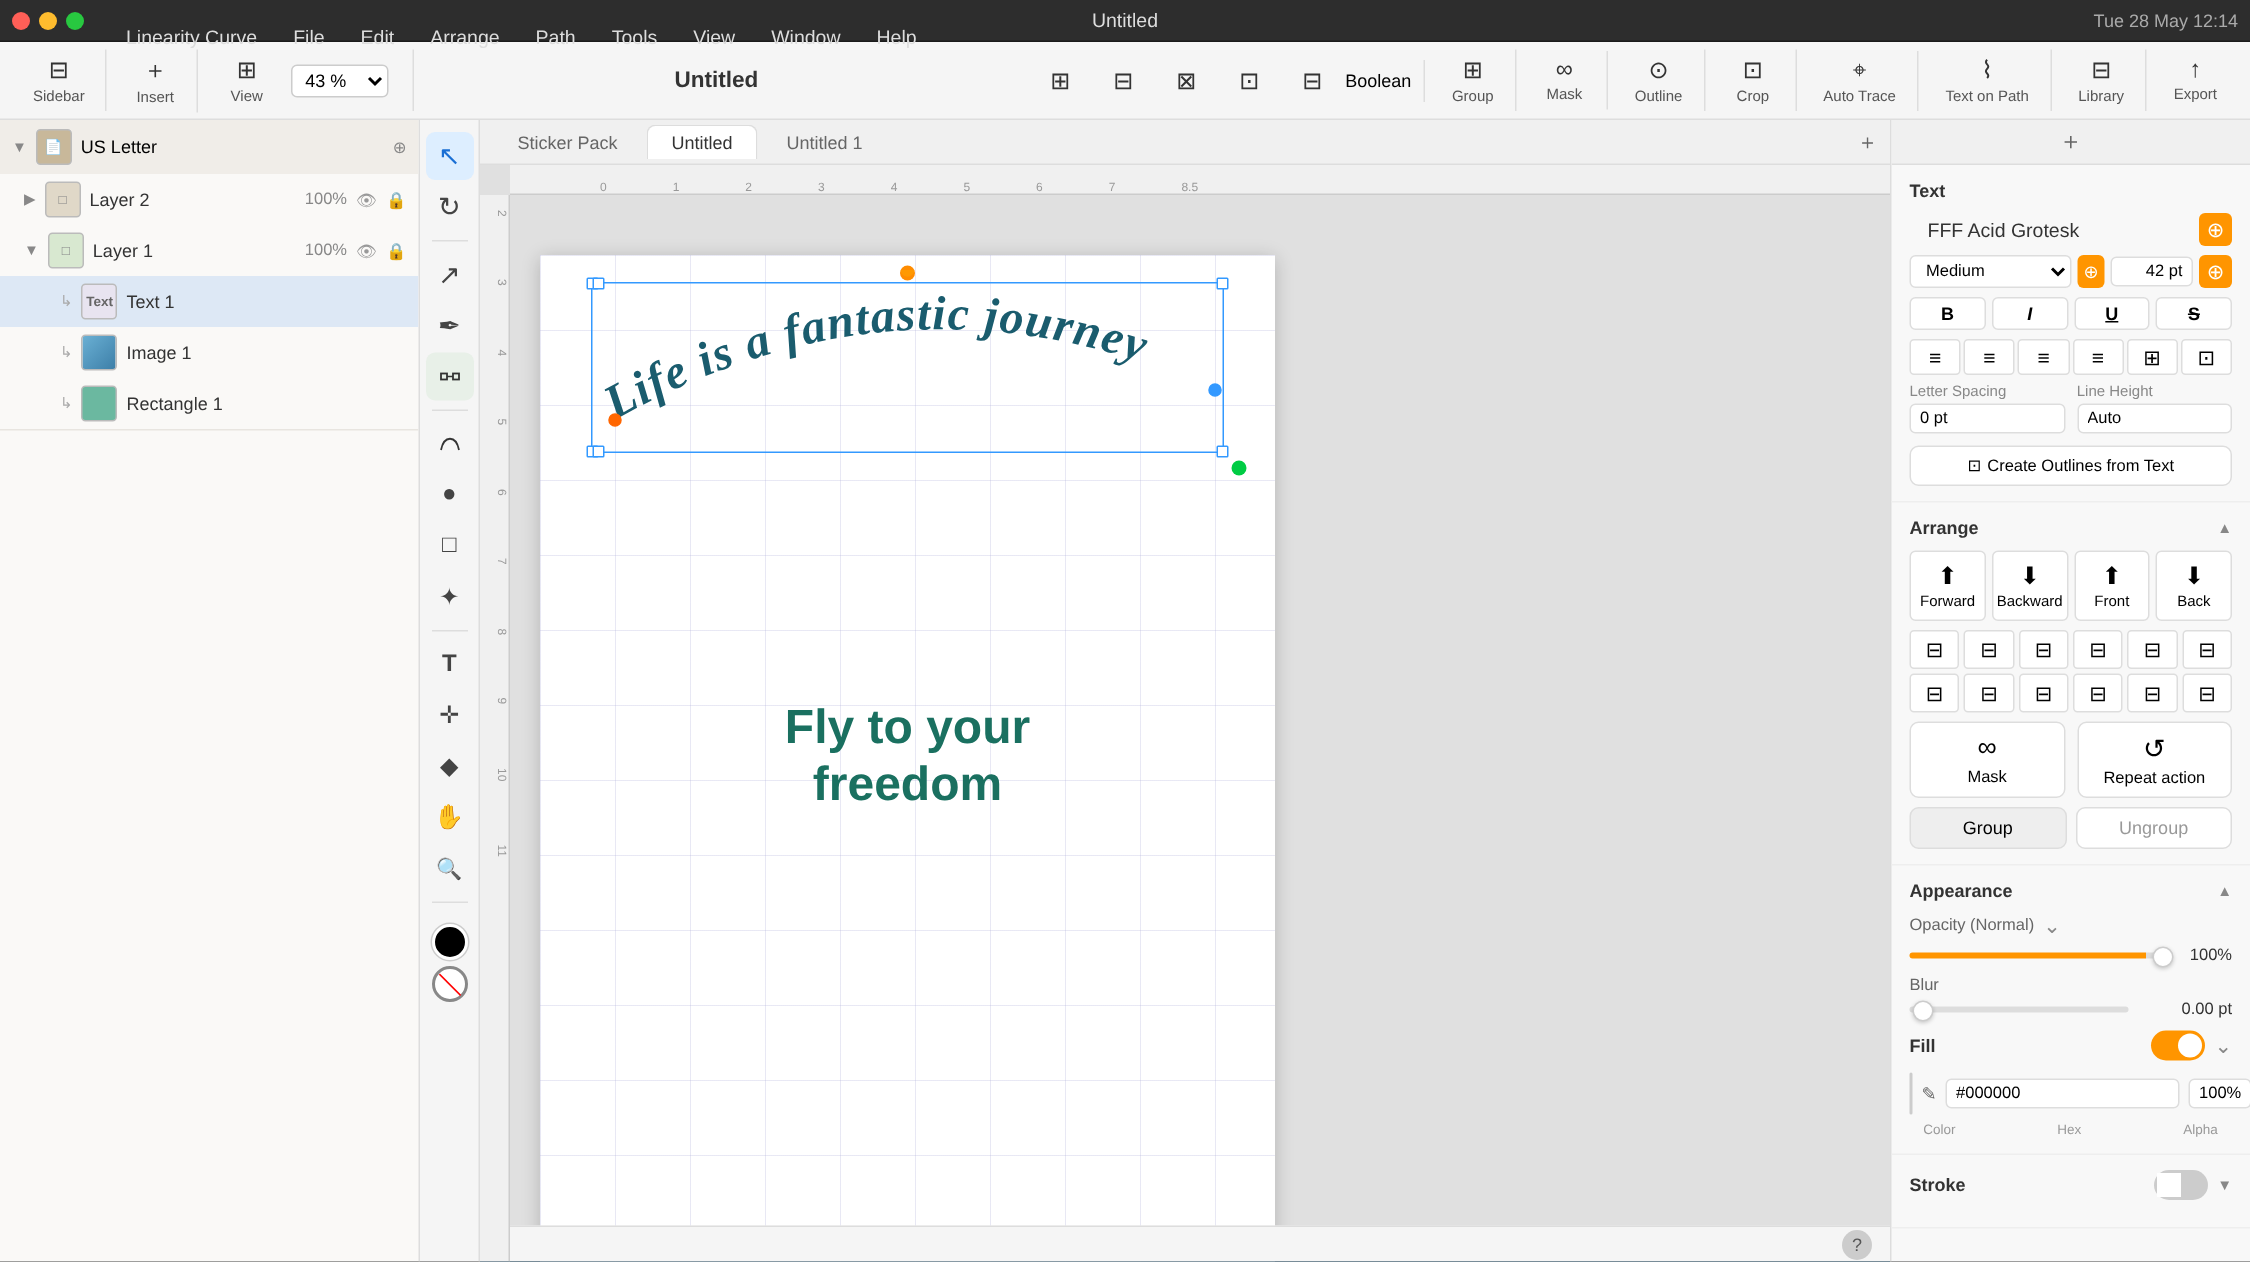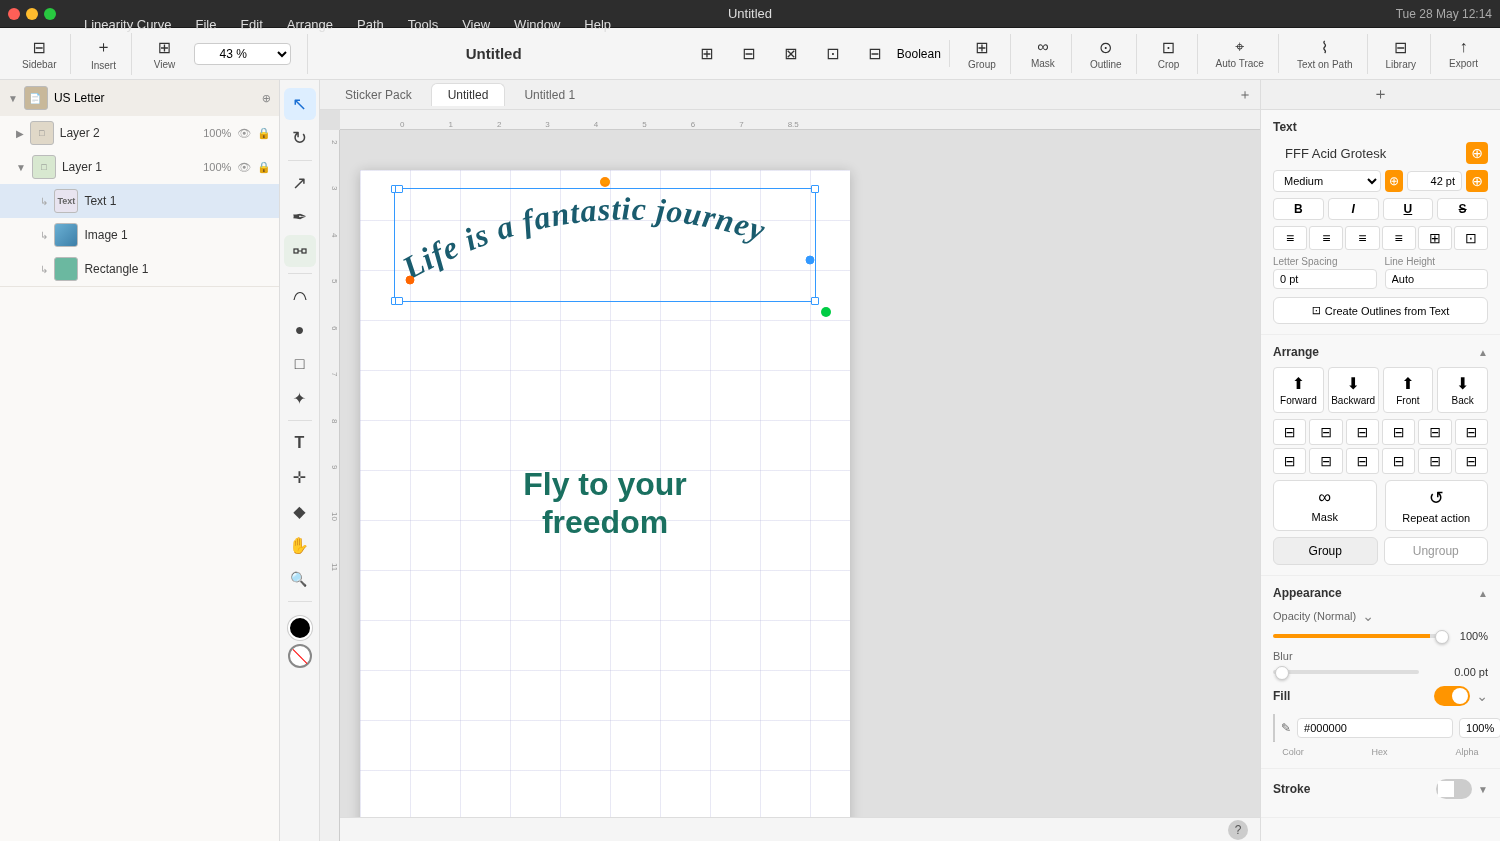--- a/index.html
+++ b/index.html
@@ -38,21 +38,21 @@
     }
     .toolbar-group { display: flex; align-items: center; gap: 2px; padding: 0 8px; border-right: 1px solid #ddd; }
     .toolbar-group:last-child { border-right: none; }
     .toolbar-btn {
       display: flex; flex-direction: column; align-items: center; justify-content: center;
       padding: 4px 6px; border-radius: 4px; cursor: pointer; color: #333; gap: 2px; min-width: 40px;
     }
     .toolbar-btn .btn-icon { font-size: 16px; }
     .toolbar-btn .btn-label { font-size: 10px; color: #555; }
     .toolbar-zoom { display: flex; align-items: center; gap: 4px; padding: 0 8px; }
-    .zoom-select { background: #fff; border: 1px solid #ccc; border-radius: 4px; padding: 2px 20px; font-size: 12px; }
+    .zoom-select { background: #fff; border: 1px solid #ccc; border-radius: 4px; padding: 2px 4px; font-size: 12px; }
     .toolbar-title { font-size: 15px; font-weight: 600; color: #333; padding: 0 16px; flex: 1; text-align: center; }
 
     
     .main { display: flex; height: calc(841px - 28px - 52px); }
 
     
     .left-sidebar {
       width: 280px;
       background: #faf9f7;
       border-right: 1px solid #ddd;

